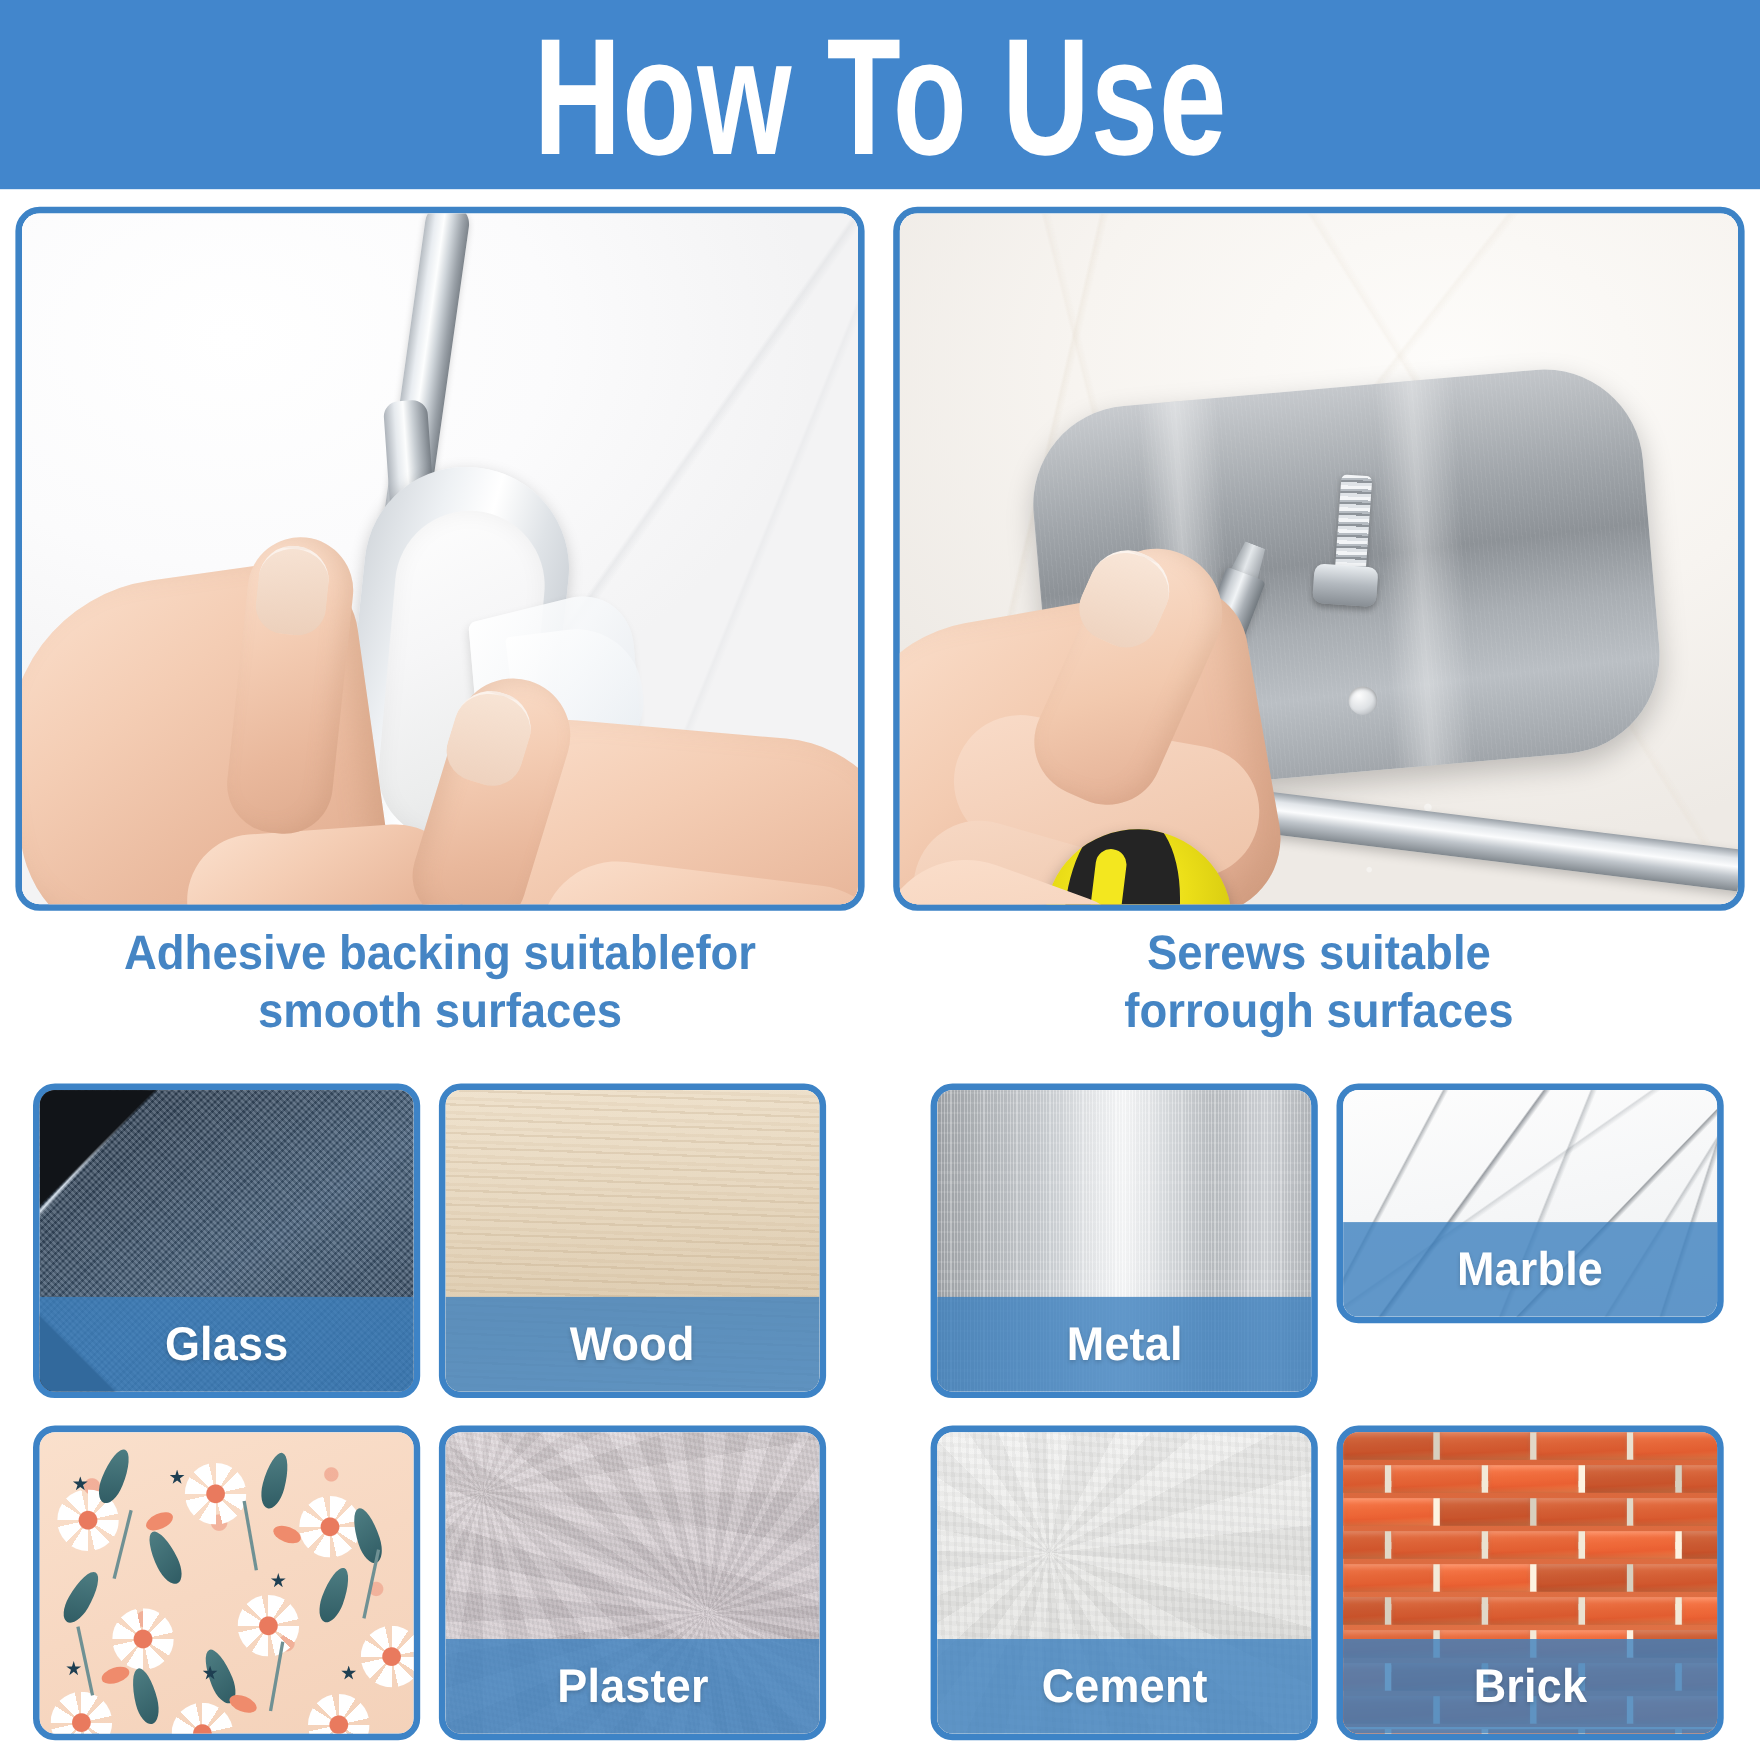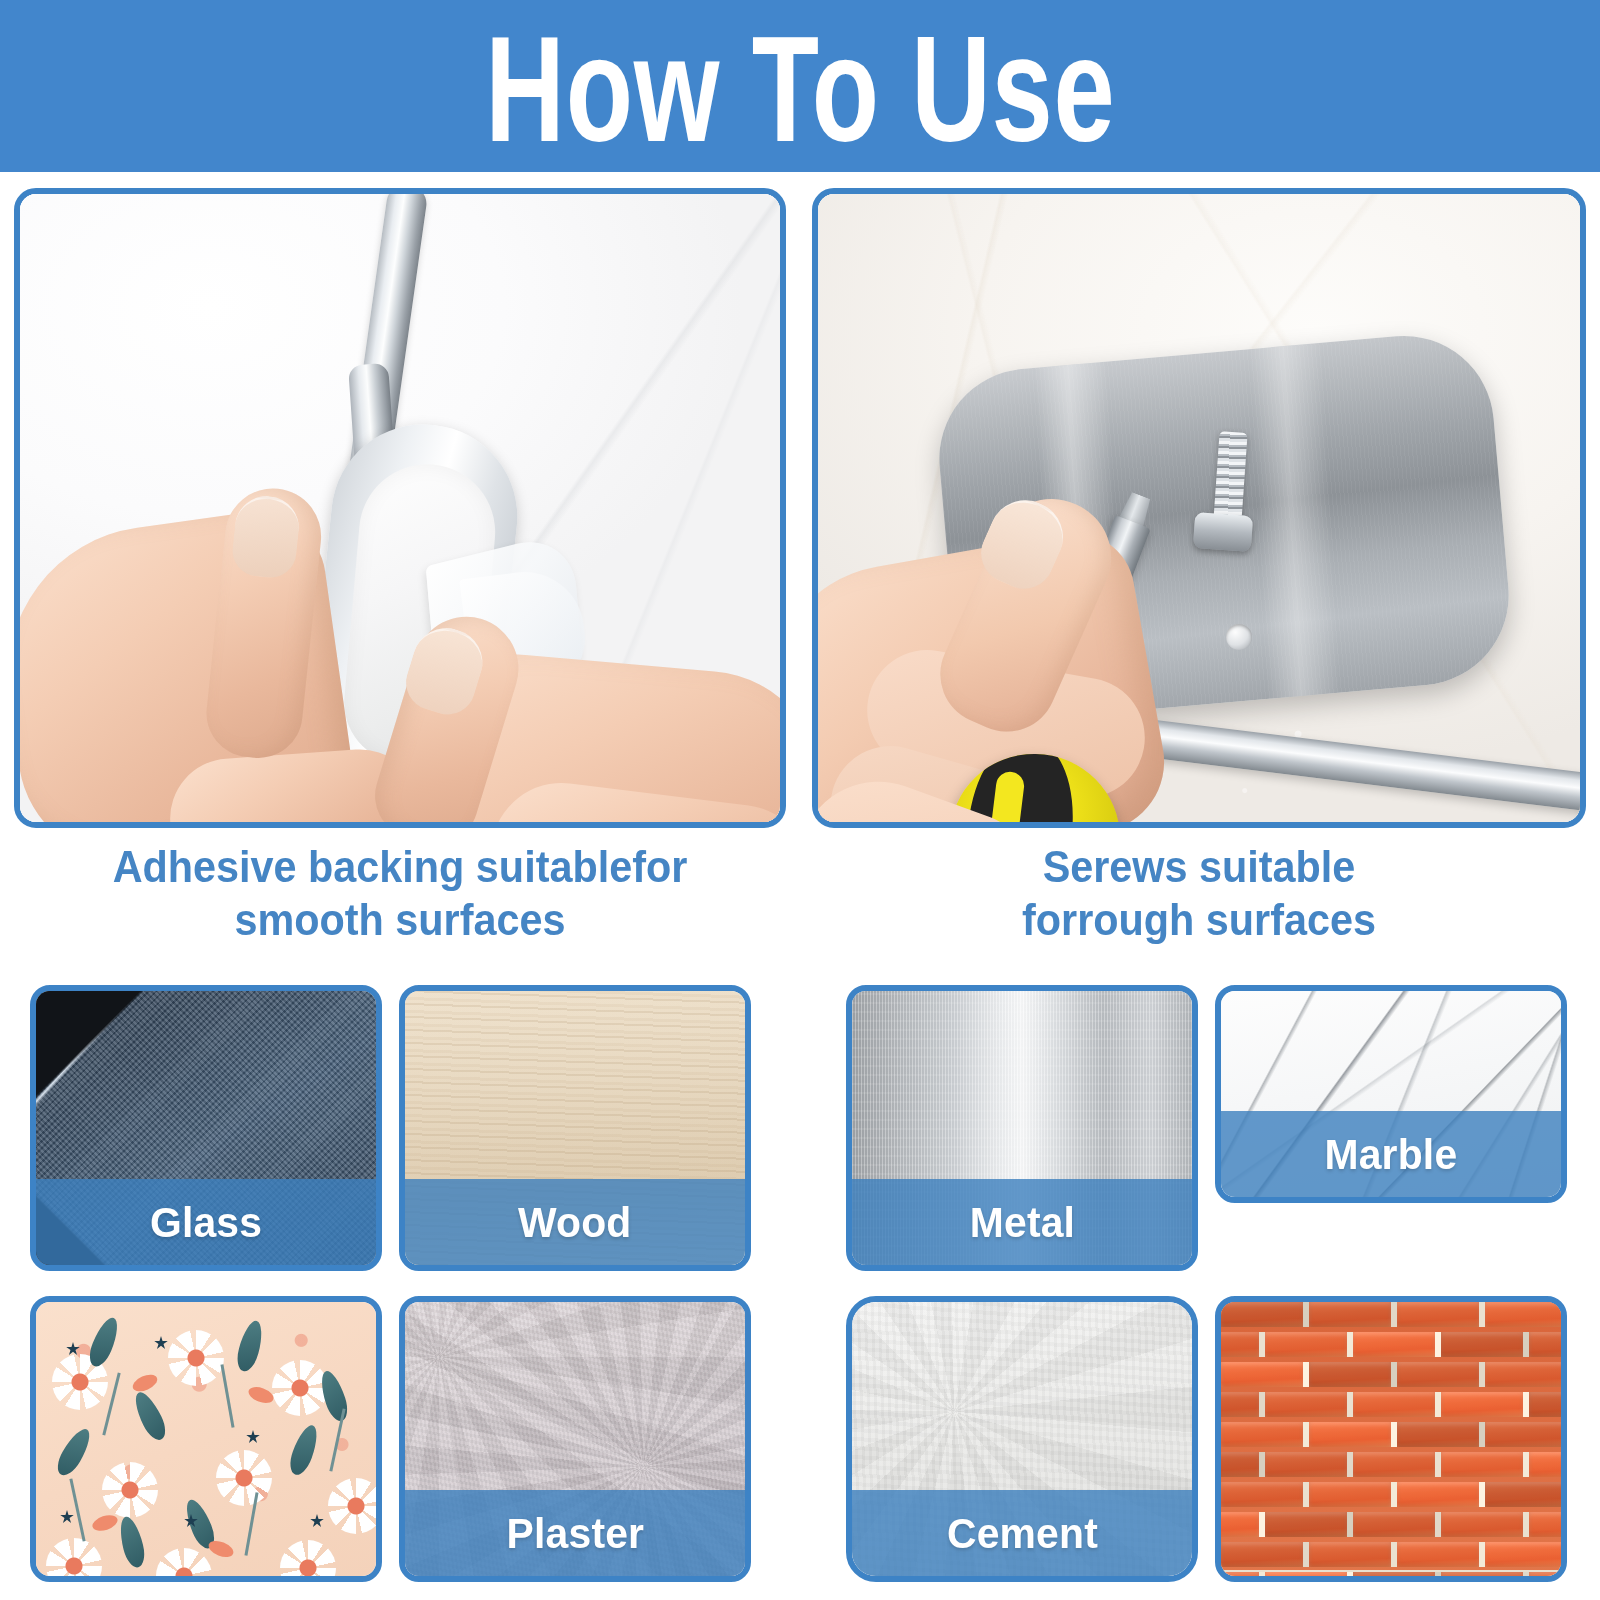--- a/index.html
+++ b/index.html
@@ -544,21 +544,21 @@
     box-shadow: inset 0 -3px 5px rgba(0,0,0,.10), inset 0 3px 4px rgba(255,255,255,.16);
   }
 
   
   #tile-glass     { left: 30px;  top: 985px;  width: 352px; height: 286px; }
   #tile-wood      { left: 399px; top: 985px;  width: 352px; height: 286px; }
   #tile-wallpaper { left: 30px;  top: 1296px; width: 352px; height: 286px; }
   #tile-plaster   { left: 399px; top: 1296px; width: 352px; height: 286px; }
   #tile-metal     { left: 846px; top: 985px;  width: 352px; height: 286px; }
   #tile-marble    { left: 1215px;top: 985px;  width: 352px; height: 218px; }
-  #tile-cement    { left: 846px; top: 1296px; width: 352px; height: 286px; border-radius: 30px; }
+  #tile-cement    { left: 846px; top: 1296px; width: 352px; height: 286px; }
   #tile-brick     { left: 1215px;top: 1296px; width: 352px; height: 286px; }
 </style>
 </head>
 <body>
 
 <div class="banner">
   <div class="banner-title">How To Use</div>
 </div>
 
 <div class="photo-row">
@@ -756,15 +756,18 @@
           </div>
           <div class="brick-row" style="top: 270px; height: 25px;">
             <div class="brick-u" style="left: 36px; width: 82px; height: 25px; filter: brightness(1.04);"></div>
             <div class="brick-u" style="left: 124px; width: 82px; height: 25px; filter: brightness(1.08);"></div>
             <div class="brick-u" style="left: 212px; width: 82px; height: 25px; filter: brightness(0.92);"></div>
             <div class="brick-u" style="left: 300px; width: 82px; height: 25px; filter: brightness(0.96);"></div>
             <div class="brick-u" style="left: 388px; width: 82px; height: 25px; filter: brightness(1);"></div>
           </div>
         </div>
     </div>
+    <div class="tile-label-bar">
+      <span class="tile-label">Brick</span>
+    </div>
   </div>
 
 </div>
 
 </body></html>

